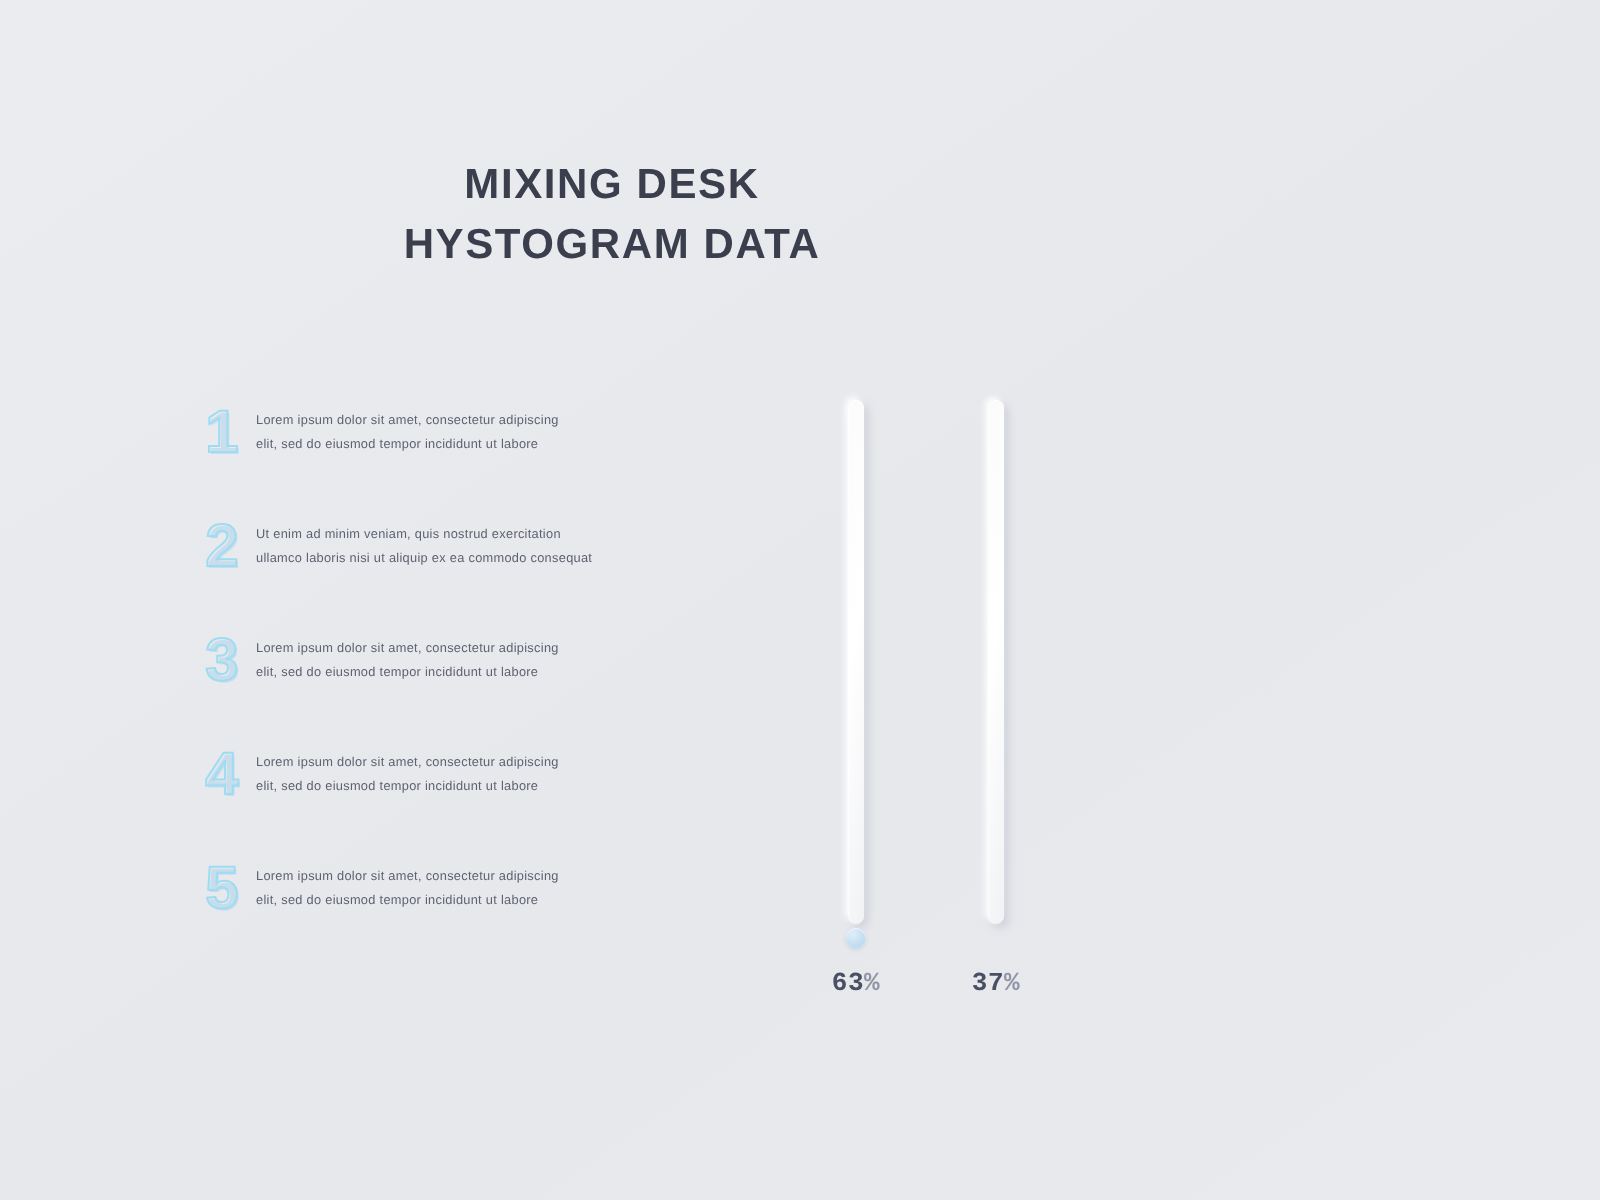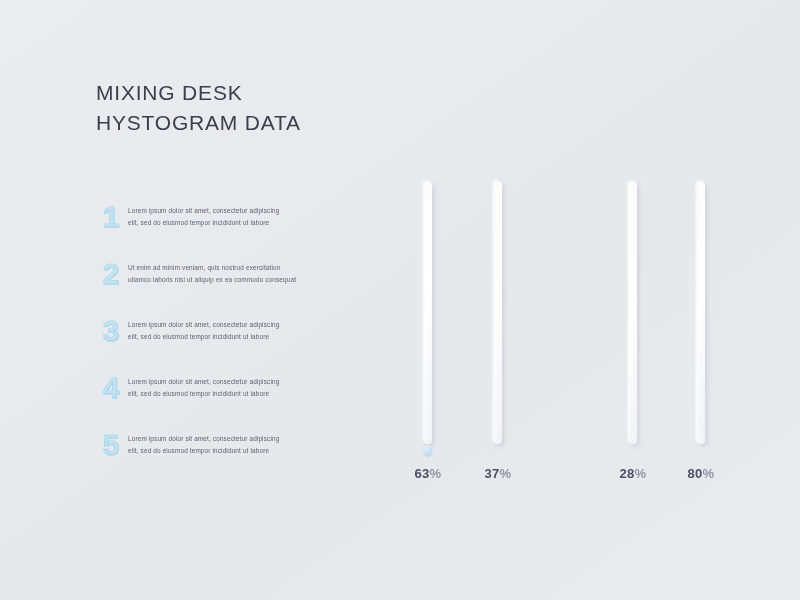--- a/index.html
+++ b/index.html
@@ -28,22 +28,23 @@
     position: absolute;
     left: 96px;
     top: 78px;
     width: 420px;
   }
   .title-line {
     font-size: 21px;
     letter-spacing: 0.8px;
     color: #3b3f4d;
     line-height: 30px;
-    font-weight: 400;
+    font-weight: 700;
     white-space: nowrap;
+    text-align: center;
   }
 
   
   .list-block {
     position: absolute;
     left: 96px;
     top: 196px;
     width: 260px;
   }
   .list-item {
@@ -80,23 +81,24 @@
   
   .sliders {
     position: absolute;
     left: 396px;
     top: 178px;
     width: 350px;
     height: 310px;
   }
   .slider {
     position: absolute;
-    top: 0;
+    top: 18px;
     width: 44px;
     height: 310px;
+    font-family: Liberation Mono, monospace;
   }
   .slider-track {
     position: absolute;
     left: 50%;
     margin-left: -4px;
     top: 4px;
     width: 8px;
     height: 262px;
     border-radius: 4px;
     background: linear-gradient(100deg, #fbfbfc 0%, #ffffff 45%, #f1f2f5 100%);
@@ -202,31 +204,17 @@
 
     <div class="slider" style="left: 80px;">
       <div class="slider-track"></div>
 
       <div class="slider-value">
         <span>37</span><span class="pct">%</span>
       </div>
     </div>
 
 
-    <div class="slider" style="left: 215px;">
-      <div class="slider-track"></div>
-
-      <div class="slider-value">
-        <span>28</span><span class="pct">%</span>
-      </div>
-    </div>
-
-    <div class="slider" style="left: 283px;">
-      <div class="slider-track"></div>
-
-      <div class="slider-value">
-        <span>80</span><span class="pct">%</span>
-      </div>
-    </div>
+
 
   </div>
 
 </div>
 
 </body></html>

